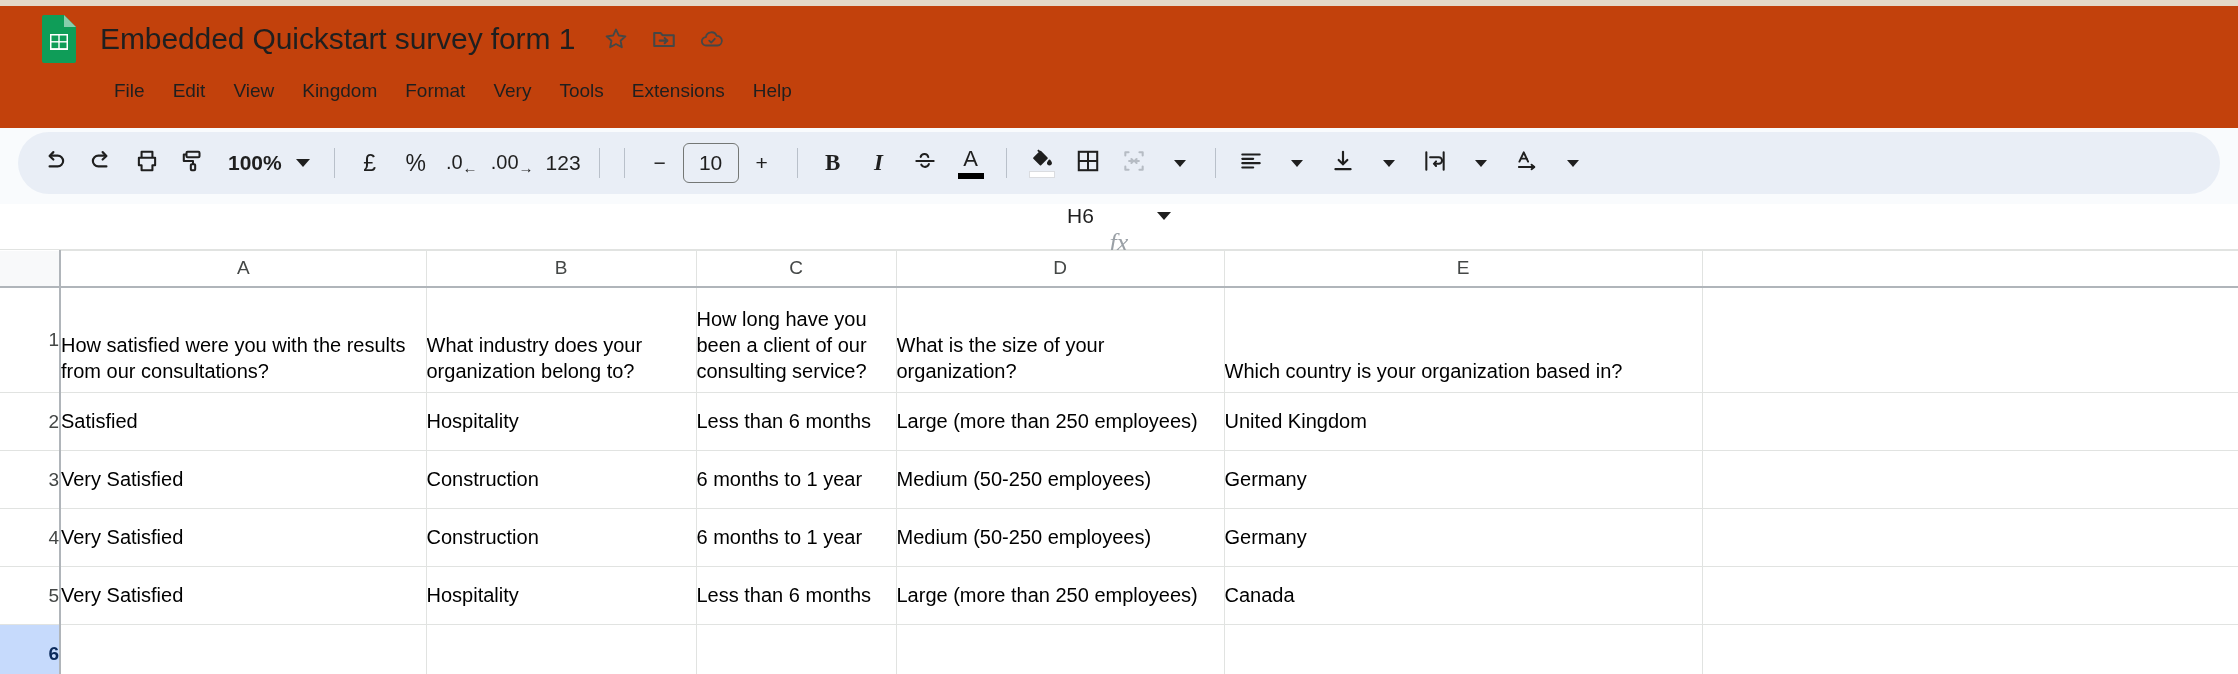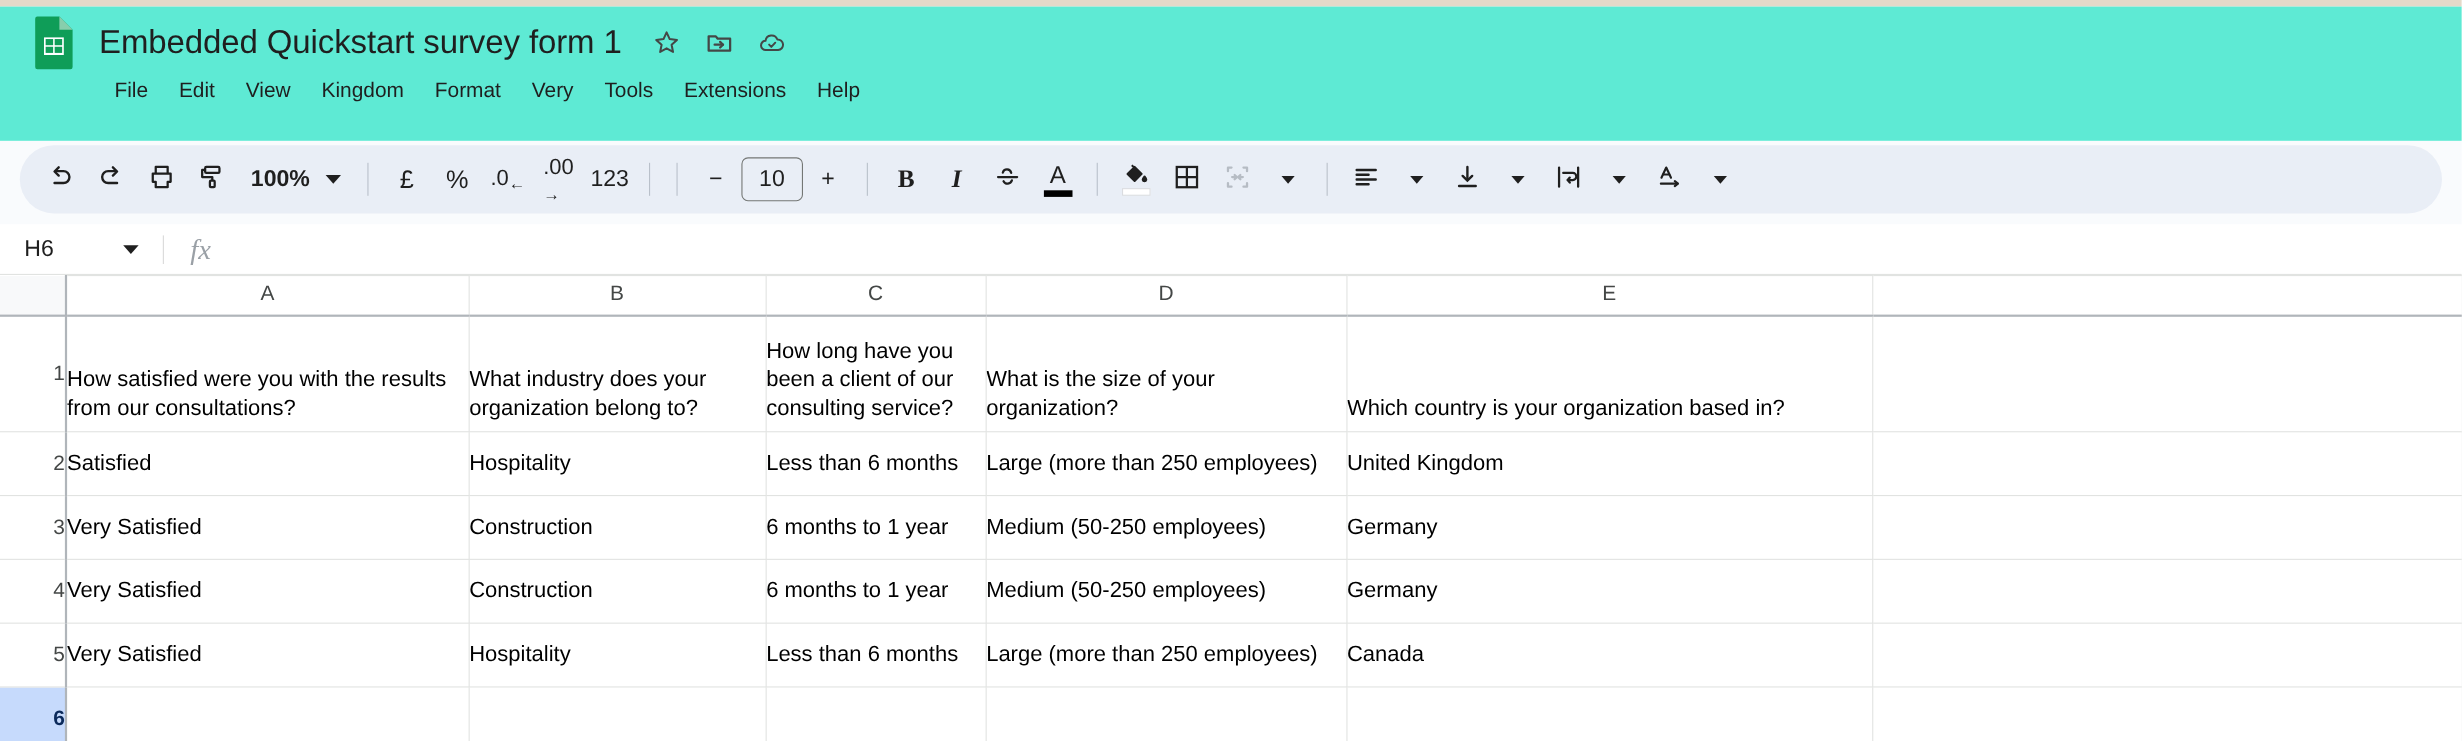--- a/index.html
+++ b/index.html
@@ -8,22 +8,22 @@
     font-family: "Liberation Sans", sans-serif;
     background: #ffffff;
     overflow: hidden;
   }
 
   
   .top-strip { height: 6px; background: #e4d9c9; width: 100%; }
 
   
   .header {
-    background: #5eead4;
-    padding: 8px 0 0 4px;
+    background: #c2410c;
+    padding: 8px 0 0 14px;
     position: relative;
     height: 122px;
   }
   .title-row {
     display: flex;
     align-items: center;
     padding-left: 26px;
     height: 50px;
   }
   .sheets-logo {
@@ -39,21 +39,21 @@
     letter-spacing: -0.1px;
     white-space: nowrap;
     font-weight: 400;
   }
   .title-icons { display: flex; align-items: center; gap: 22px; margin-left: 28px; }
   .ticon { width: 26px; height: 26px; color: #444746; display:flex; align-items:center; justify-content:center; cursor:pointer; }
   .ticon svg { display:block; }
 
   .menu-row {
     display: flex;
-    align-items: flex-start;
+    align-items: flex-end;
     padding-left: 86px;
     gap: 0px;
     height: 42px;
     margin-top: 2px;
   }
   .menu-item {
     font-size: 19px;
     color: #1f1f1f;
     padding: 6px 14px;
     border-radius: 6px;
@@ -134,20 +134,21 @@
   .swatch-white { width: 26px; height: 7px; background: #fff; border:1px solid #dadce0; }
   .fill-icon { display:flex; flex-direction:column; align-items:center; gap:3px; }
 
   
   .formula-bar {
     height: 46px;
     background: #fff;
     display: flex;
     align-items: center;
     border-bottom: 1px solid #e1e3e1;
+    flex-direction: column;
   }
   .name-box {
     width: 148px;
     display: flex; align-items: center; justify-content: space-between;
     padding: 0 22px 0 22px;
     cursor: pointer;
   }
   .name-box .nm { font-size: 21px; color: #1f1f1f; }
   .fbar-sep { width:1px; height: 26px; background:#d9d9d9; }
   .fx { font-size: 26px; color: #9aa0a6; font-family: "Liberation Serif", serif; font-style: italic; padding: 0 24px; }
@@ -325,21 +326,21 @@
     </div>
 
     <div class="tb-btn">
       <span style="display:flex;align-items:flex-start;">
         <span style="font-size:20px;line-height:1;">.0</span>
         <span style="font-size:15px;line-height:1;margin-top:8px;">←</span>
       </span>
     </div>
 
     <div class="tb-btn">
-      <span style="display:flex;align-items:flex-start;flex-direction:column;">
+      <span style="display:flex;align-items:flex-start;">
         <span style="font-size:20px;line-height:1;">.00</span>
         <span style="font-size:15px;line-height:1;margin-top:8px;">→</span>
       </span>
     </div>
 
     <div class="tb-btn">
       <span class="tb-text">123</span>
     </div>
 
     <div class="tb-sep"></div>

